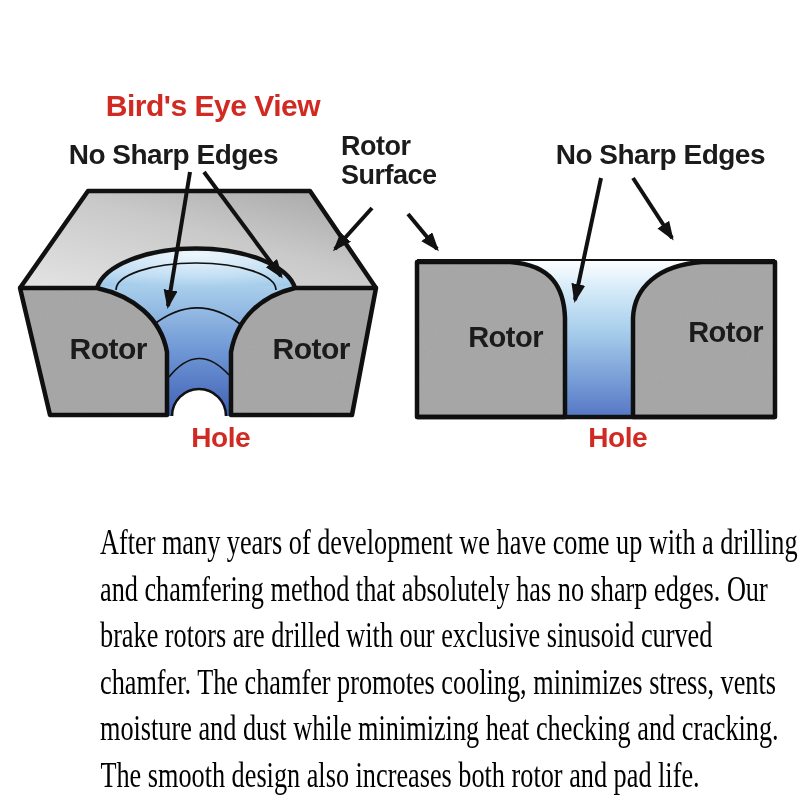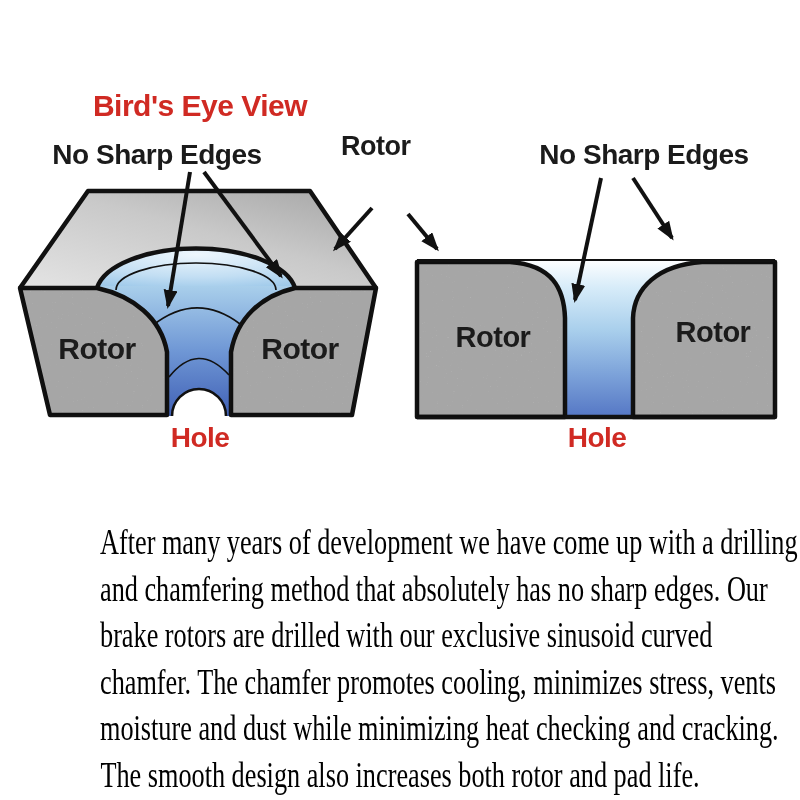--- a/index.html
+++ b/index.html
@@ -1,18 +1,18 @@
 <!DOCTYPE html>
 <html><head>
 <meta charset="utf-8">
 <style>
   html,body{margin:0;padding:0;background:#ffffff;}
   #page{position:relative;width:800px;height:800px;background:#ffffff;overflow:hidden;
         font-family:"Liberation Sans",sans-serif;}
-  .lbl{position:absolute;font-weight:bold;color:#1b1b1b;text-align:center;
+  .lbl{position:absolute;font-weight:bold;color:#1b1b1b;text-align:right;
        white-space:nowrap;letter-spacing:-0.5px;line-height:1.05;}
   .red{color:#d02a23;}
   .left-align{text-align:left;}
   #diagram-svg{position:absolute;left:0;top:0;}
   #description{position:absolute;left:0;top:520px;width:800px;text-align:center;
                font-family:"Liberation Serif","DejaVu Serif",serif;color:#000;
                font-size:35px;line-height:46.5px;transform:scaleX(0.75);
                transform-origin:400px 0;}
   #description div{white-space:nowrap;}
 </style>
@@ -102,20 +102,21 @@
     </g>
   </svg>
 
   <div class="lbl red" style="left:80px;top:90px;width:240px;font-size:30px;">Bird's Eye View</div>
 
 
   <div class="lbl" style="left:36px;top:140px;width:242px;font-size:28px;">No Sharp Edges</div>
 
   <div class="lbl left-align" style="left:341px;top:132px;font-size:27px;line-height:29px;">
     <div>Rotor</div>
+    <div>Surface</div>
   </div>
 
   <div class="lbl" style="left:523px;top:140px;width:242px;font-size:28px;">No Sharp Edges</div>
 
   <div class="lbl" style="left:47px;top:333px;width:100px;font-size:30px;">Rotor</div>
   <div class="lbl" style="left:250px;top:333px;width:100px;font-size:30px;">Rotor</div>
 
   <div class="lbl red" style="left:150px;top:423px;width:100px;font-size:28px;">Hole</div>
 
   <div class="lbl" style="left:443px;top:322px;width:100px;font-size:29px;">Rotor</div>

